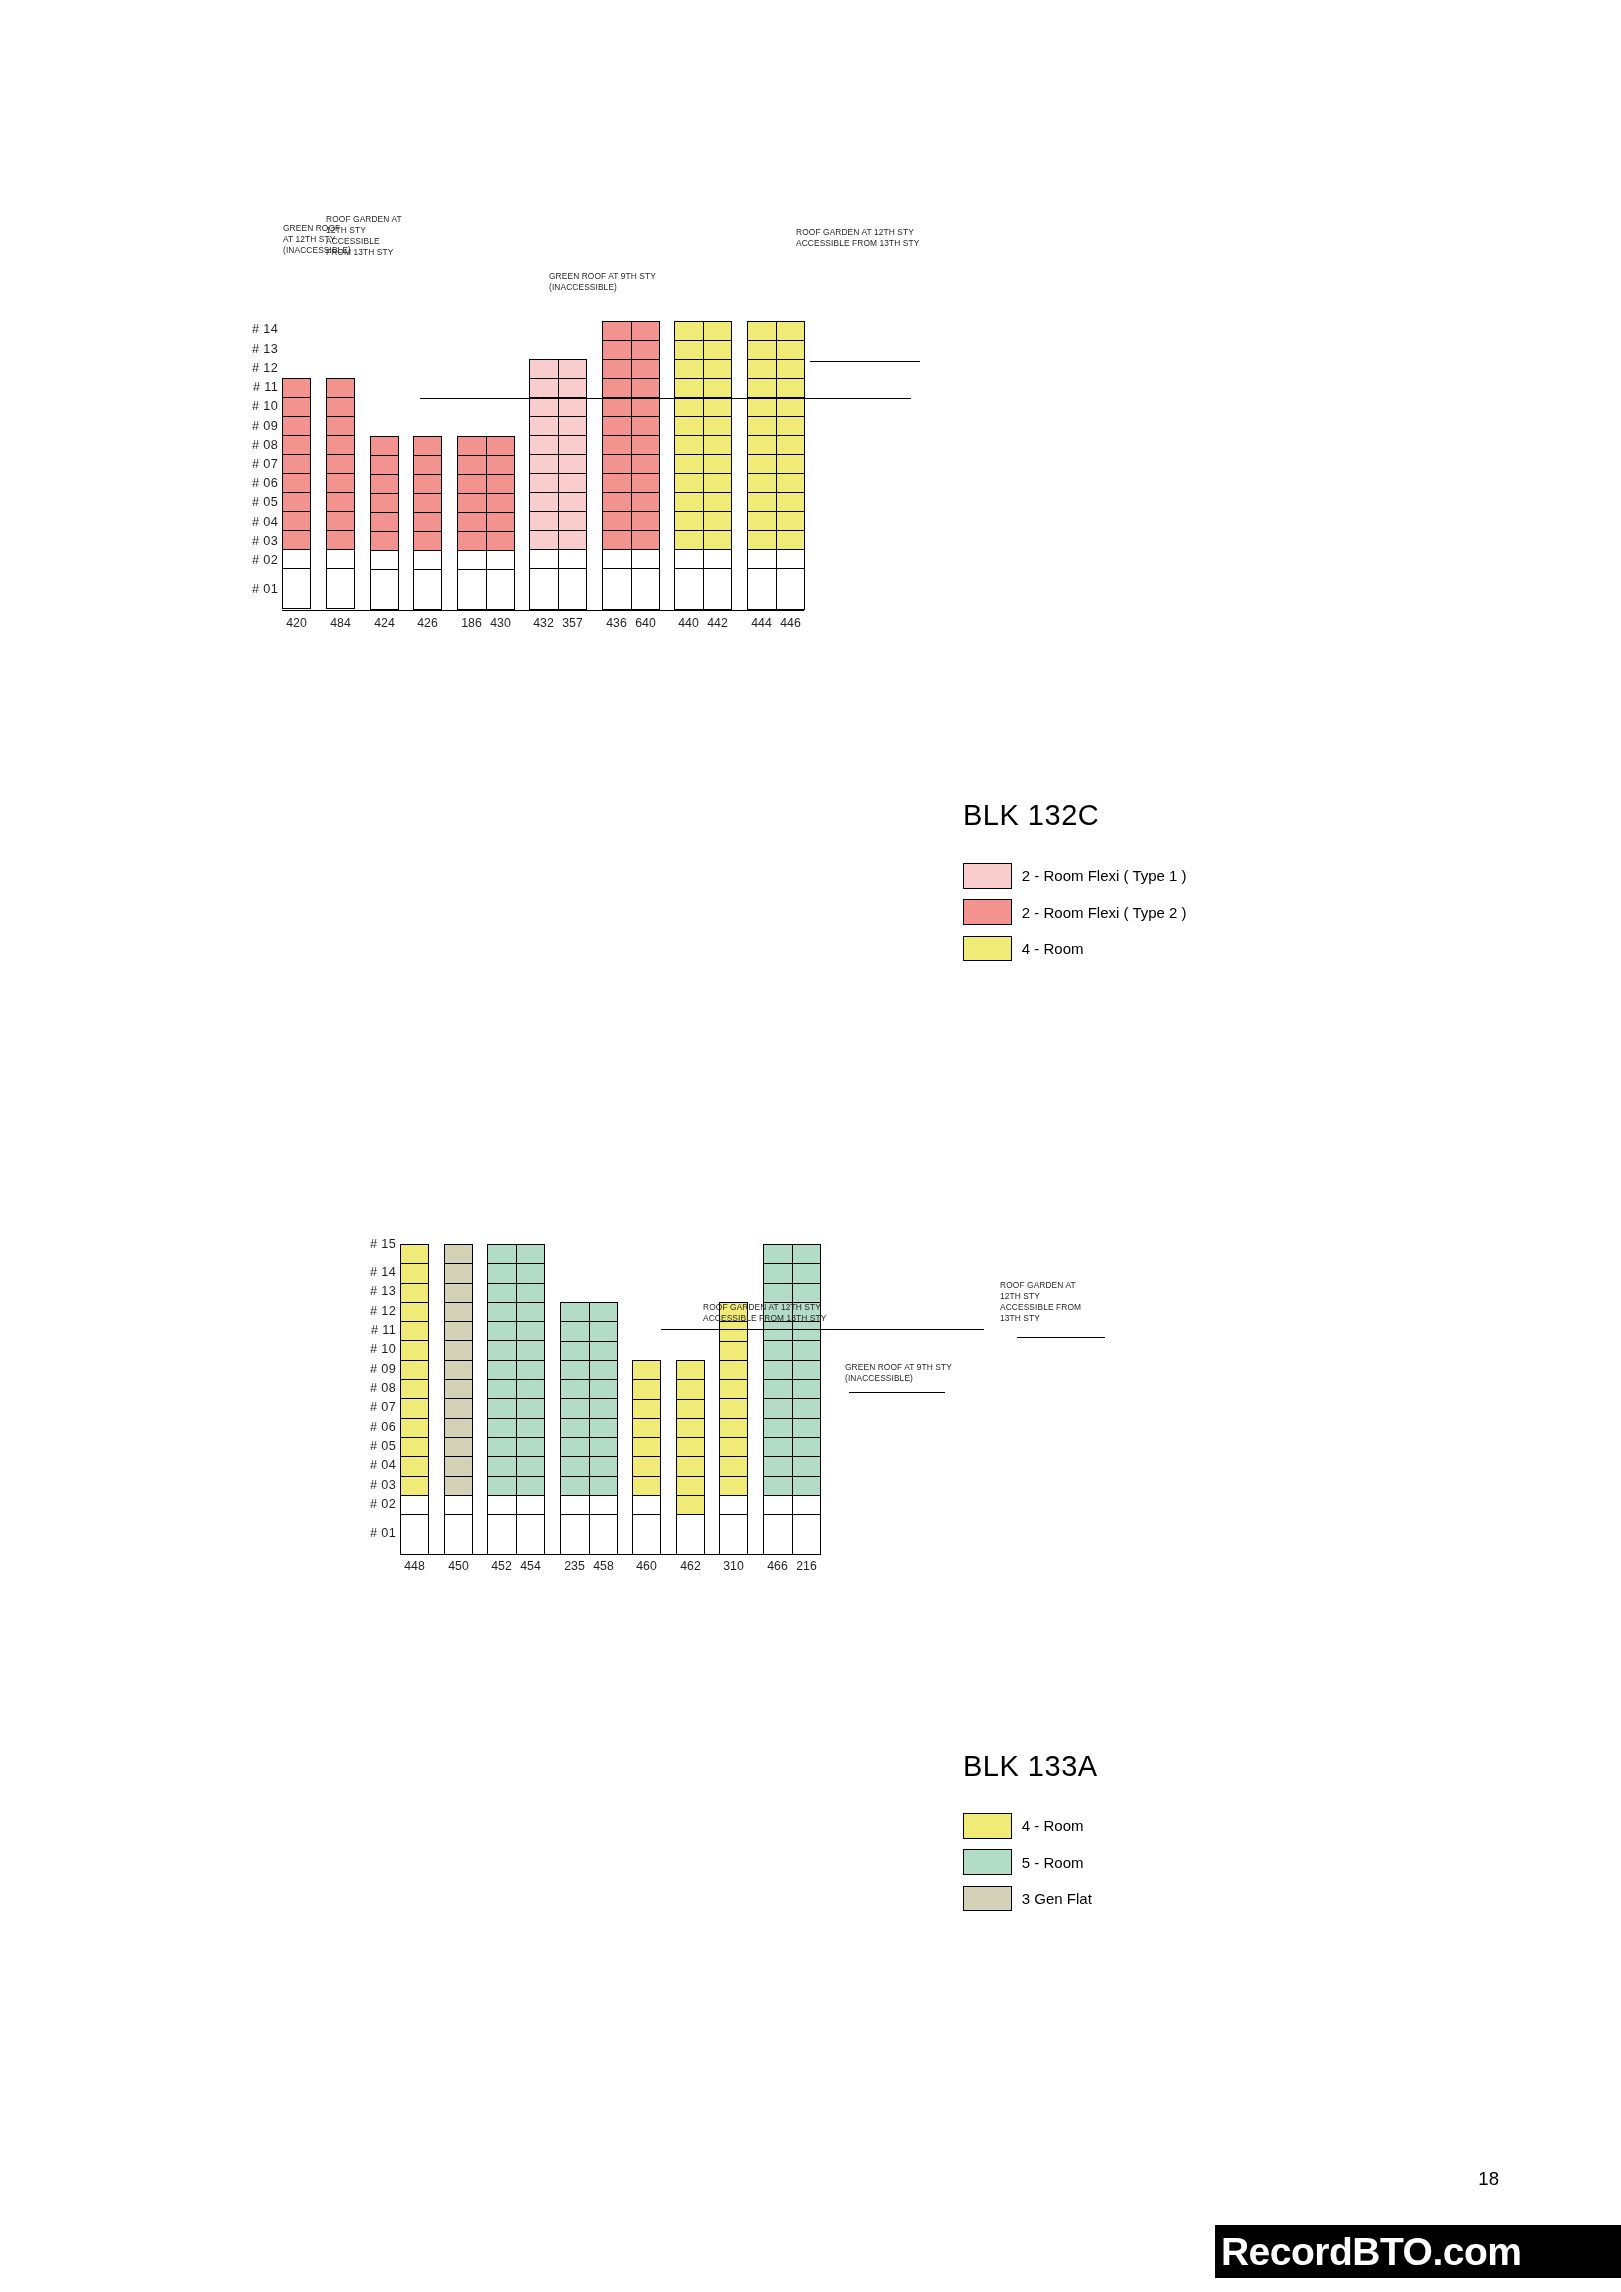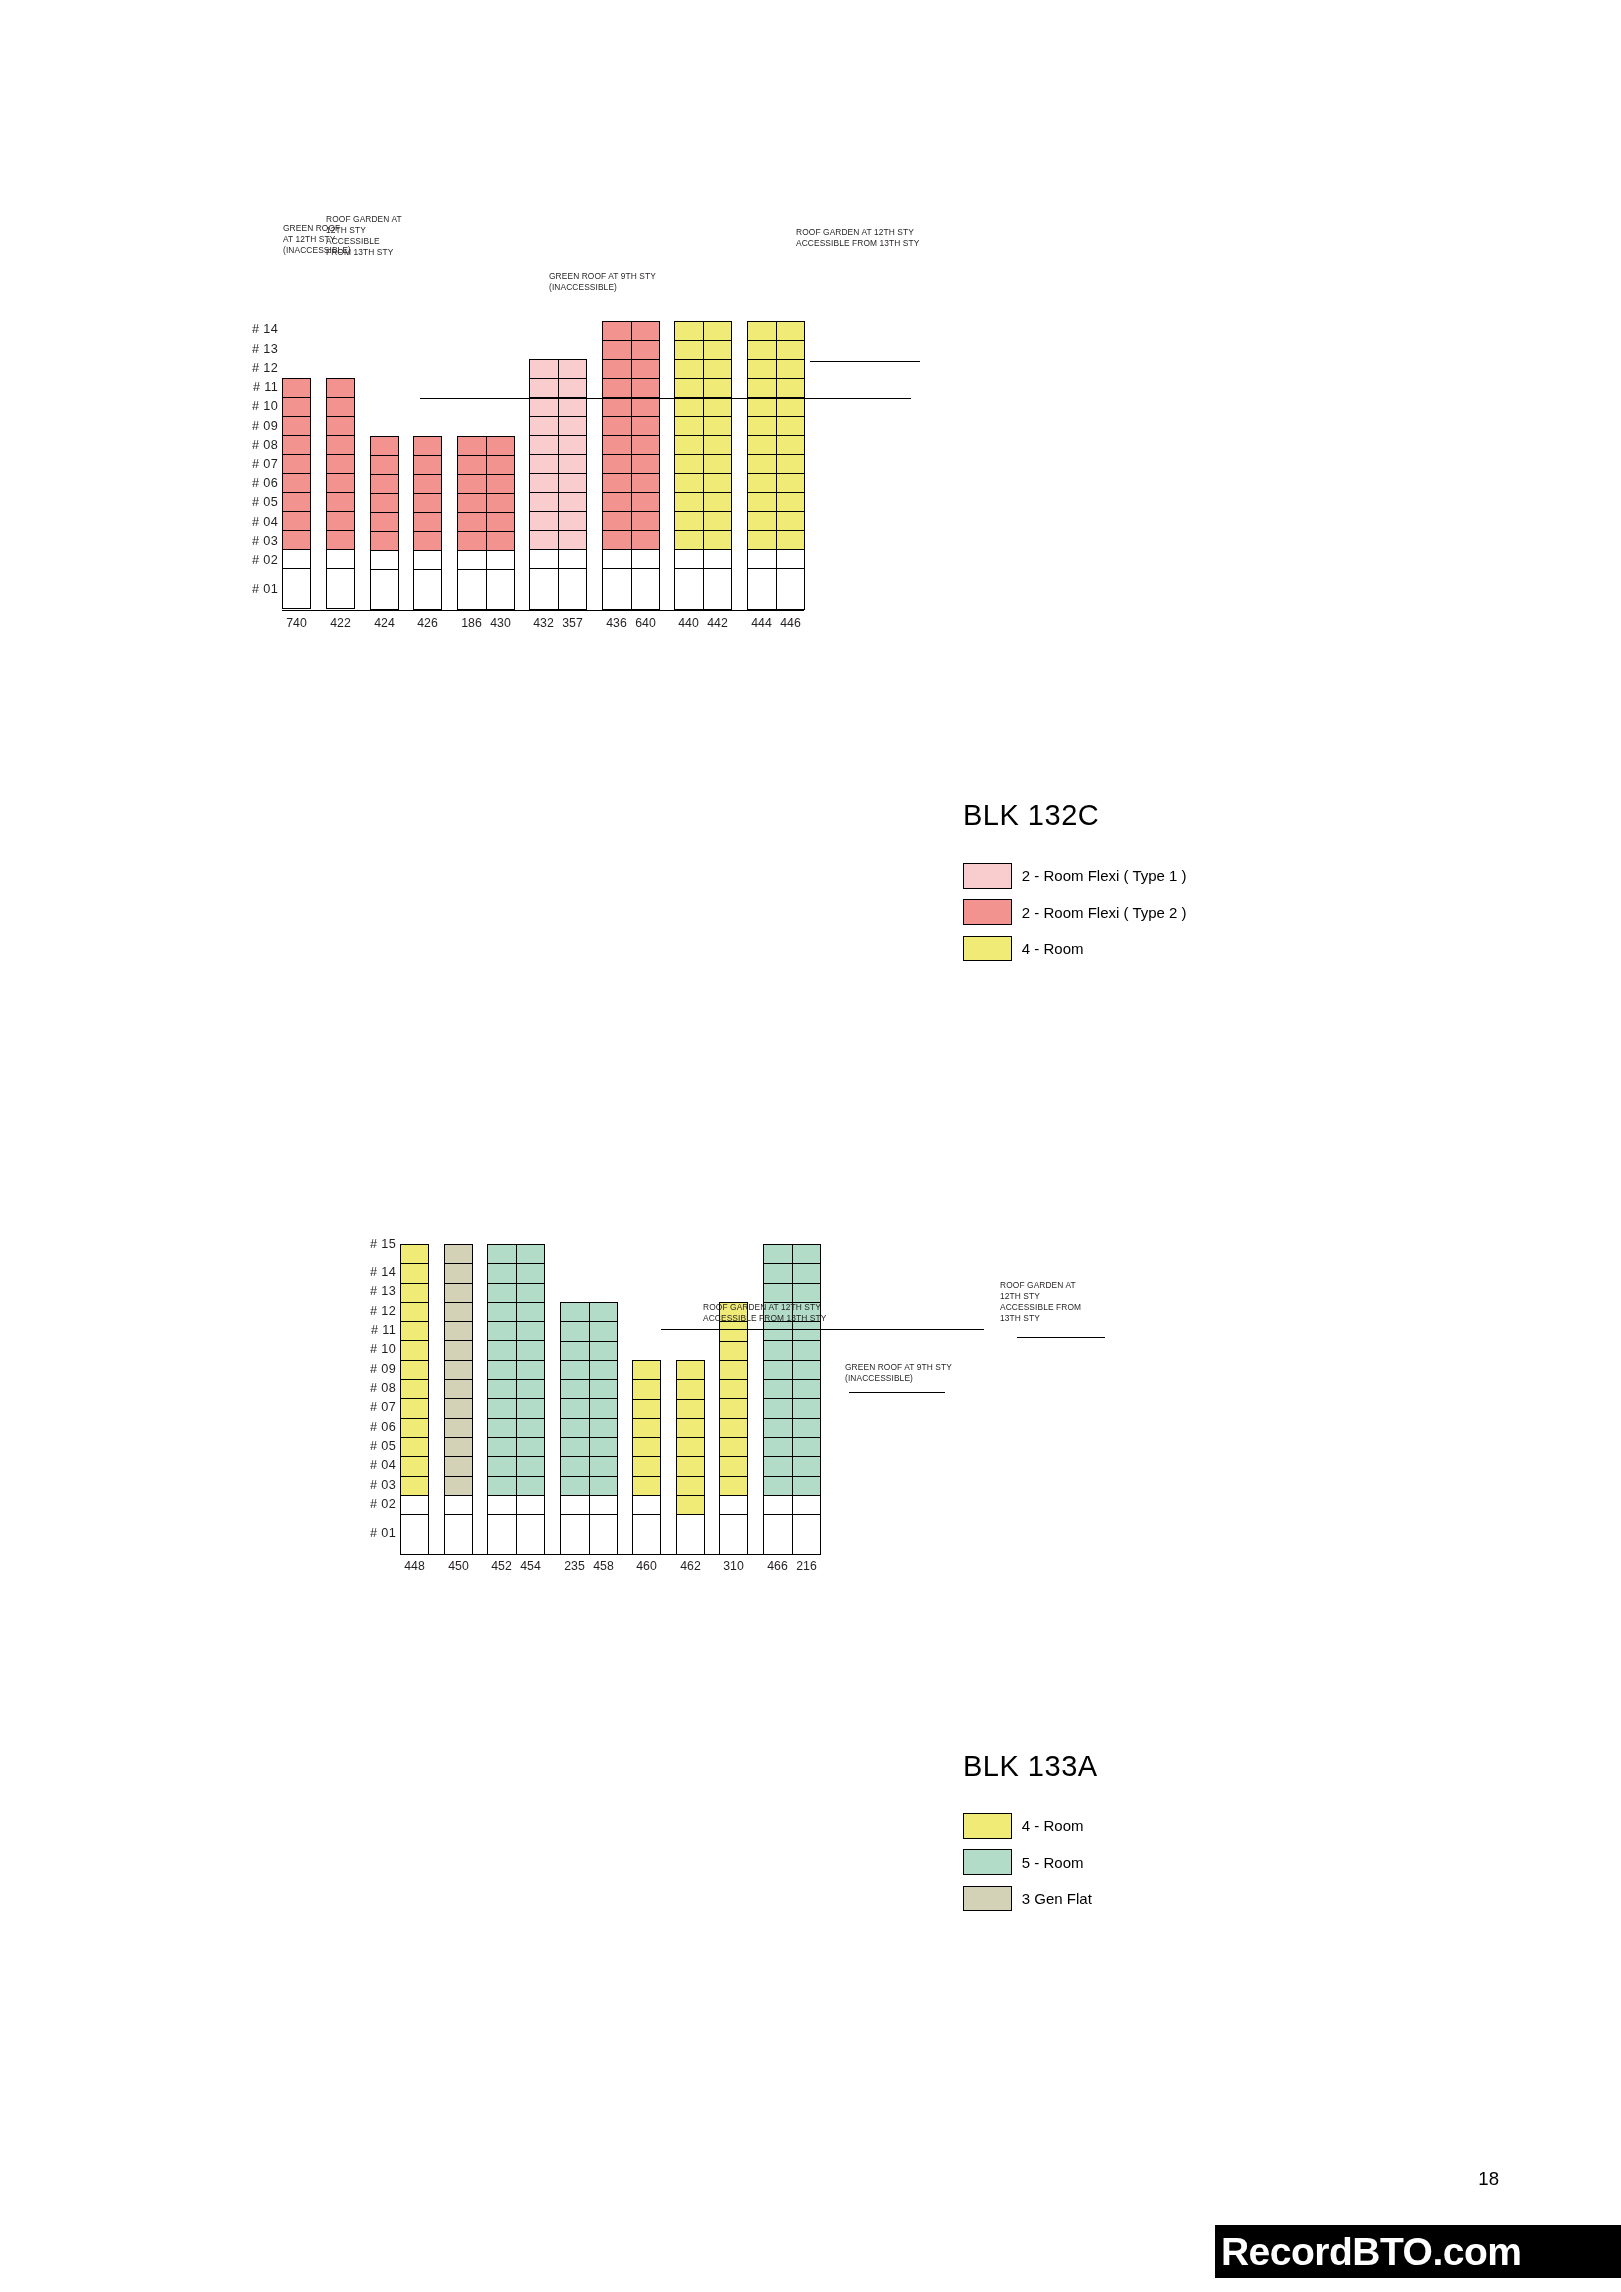--- a/index.html
+++ b/index.html
@@ -335,22 +335,22 @@
         <div class="cell" style="height: 19px; background: rgb(240, 235, 119);"></div>
         <div class="cell" style="height: 19px; background: rgb(240, 235, 119);"></div>
         <div class="cell" style="height: 19px; background: rgb(240, 235, 119);"></div>
         <div class="cell" style="height: 19px; background: rgb(240, 235, 119);"></div>
         <div class="cell" style="height: 19px; background: rgb(240, 235, 119);"></div>
         <div class="cell blank" style="height: 19px;"></div>
         <div class="cell blank" style="height: 39px;"></div>
       </div>
     </div>
     <div class="baseline" style="left: 282px; top: 610px; width: 522px;"></div>
-    <div class="unit-label" style="left: 282px; width: 29px; top: 616px;">740</div>
-    <div class="unit-label" style="left: 326px; width: 29px; top: 616px;">422</div>
+    <div class="unit-label" style="left: 282px; width: 29px; top: 616px;">420</div>
+    <div class="unit-label" style="left: 326px; width: 29px; top: 616px;">484</div>
     <div class="unit-label" style="left: 370px; width: 29px; top: 616px;">424</div>
     <div class="unit-label" style="left: 413px; width: 29px; top: 616px;">426</div>
     <div class="unit-label" style="left: 457px; width: 29px; top: 616px;">186</div>
     <div class="unit-label" style="left: 486px; width: 29px; top: 616px;">430</div>
     <div class="unit-label" style="left: 529px; width: 29px; top: 616px;">432</div>
     <div class="unit-label" style="left: 558px; width: 29px; top: 616px;">357</div>
     <div class="unit-label" style="left: 602px; width: 29px; top: 616px;">436</div>
     <div class="unit-label" style="left: 631px; width: 29px; top: 616px;">640</div>
     <div class="unit-label" style="left: 674px; width: 29px; top: 616px;">440</div>
     <div class="unit-label" style="left: 703px; width: 29px; top: 616px;">442</div>

